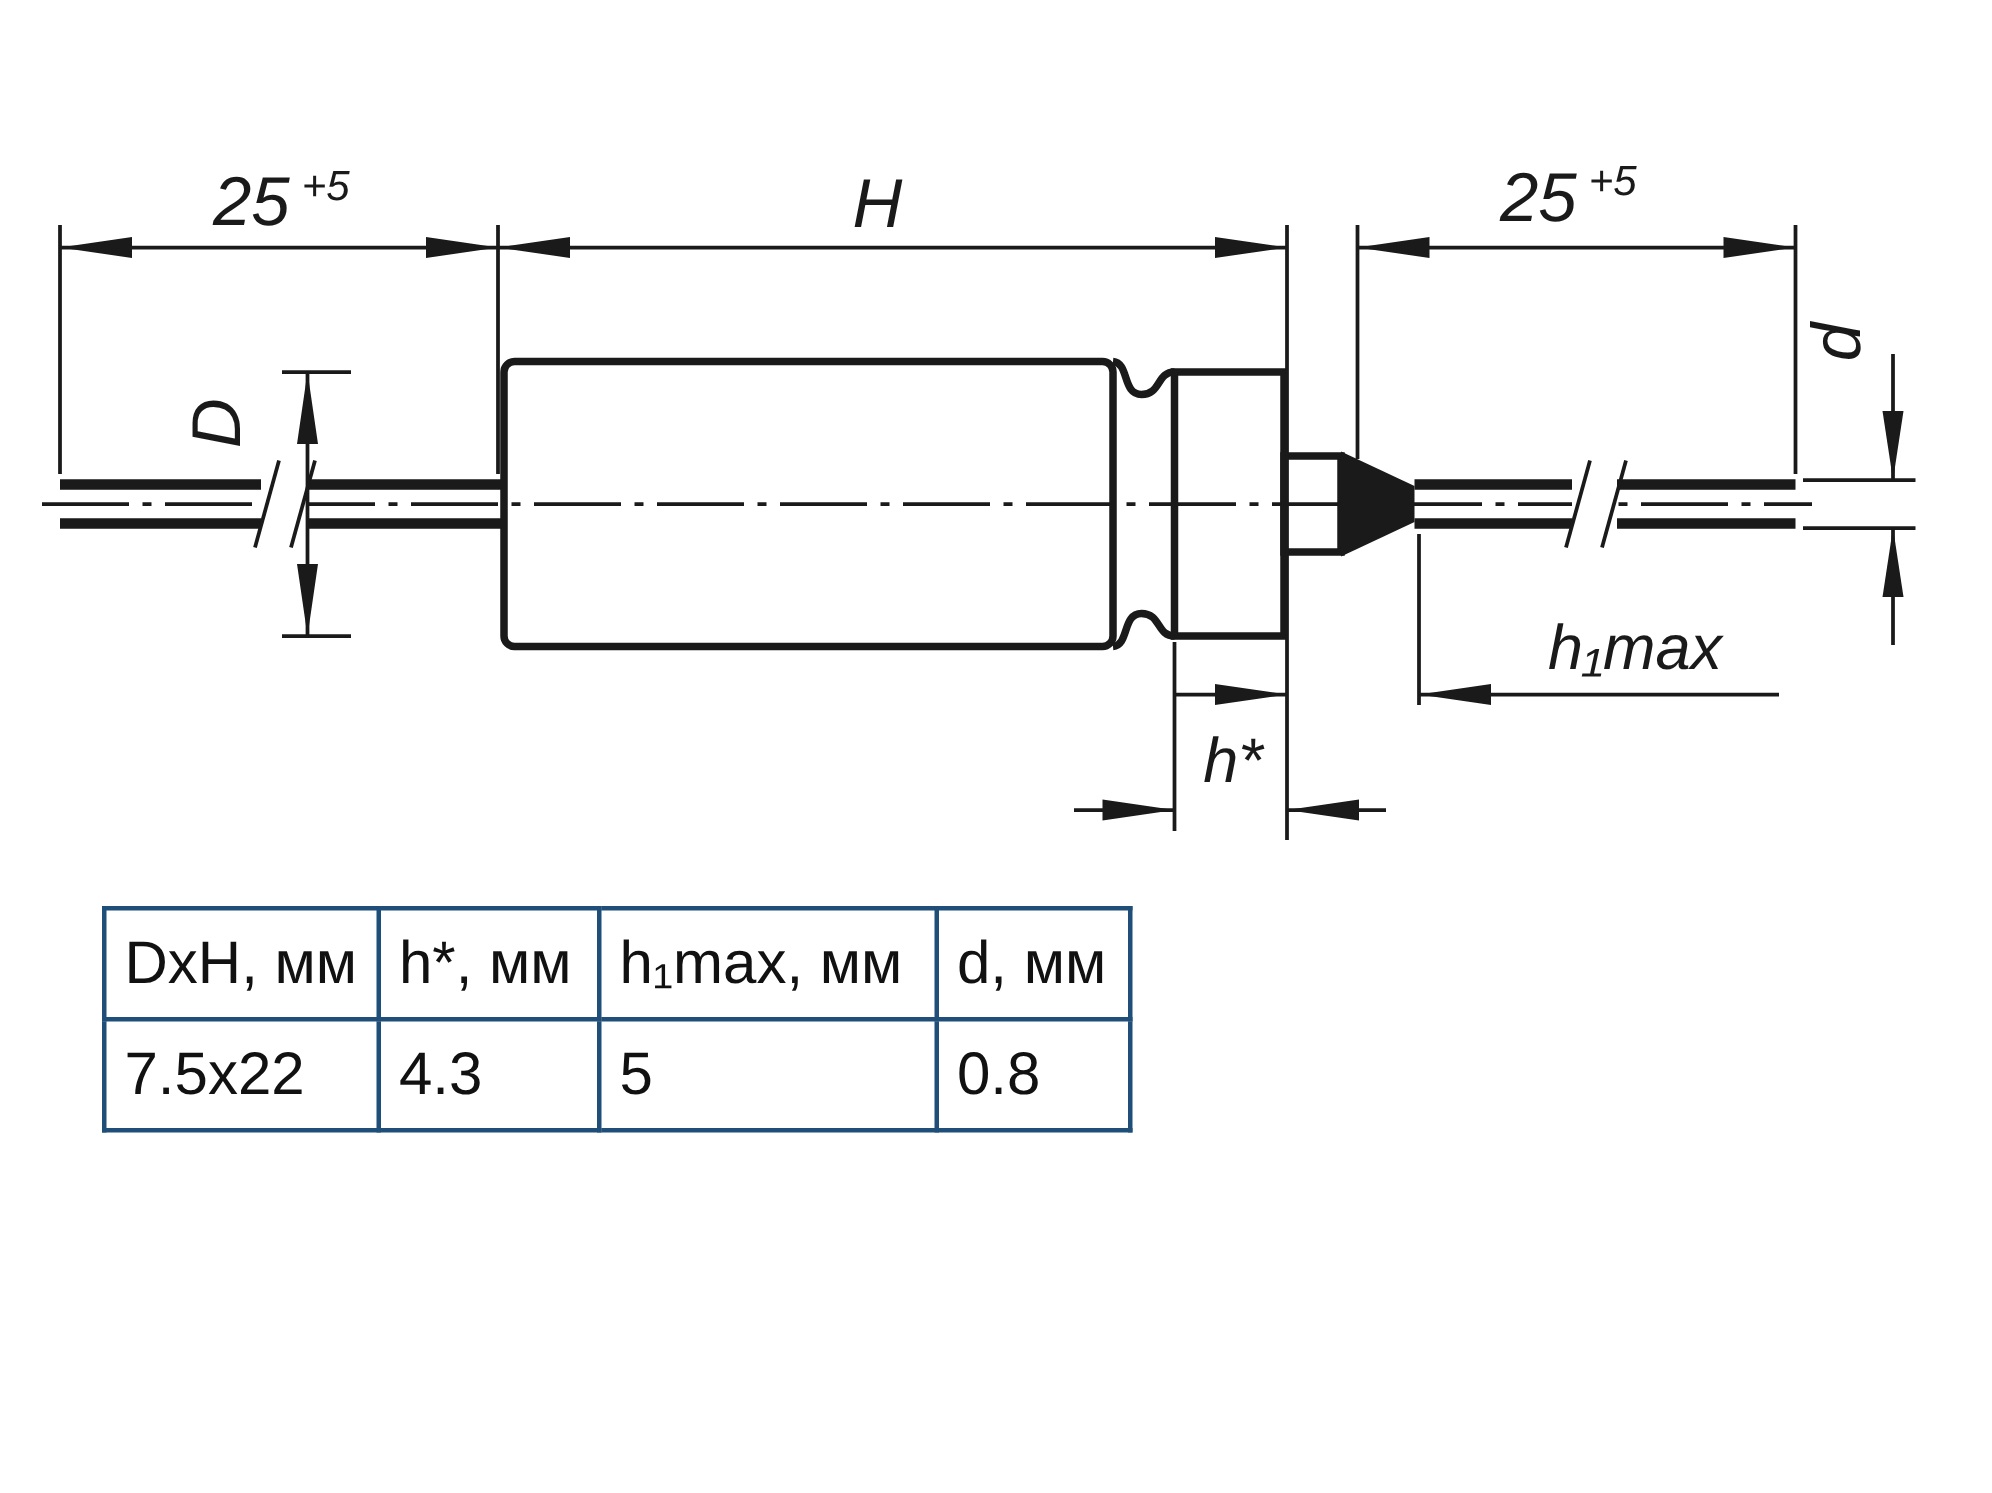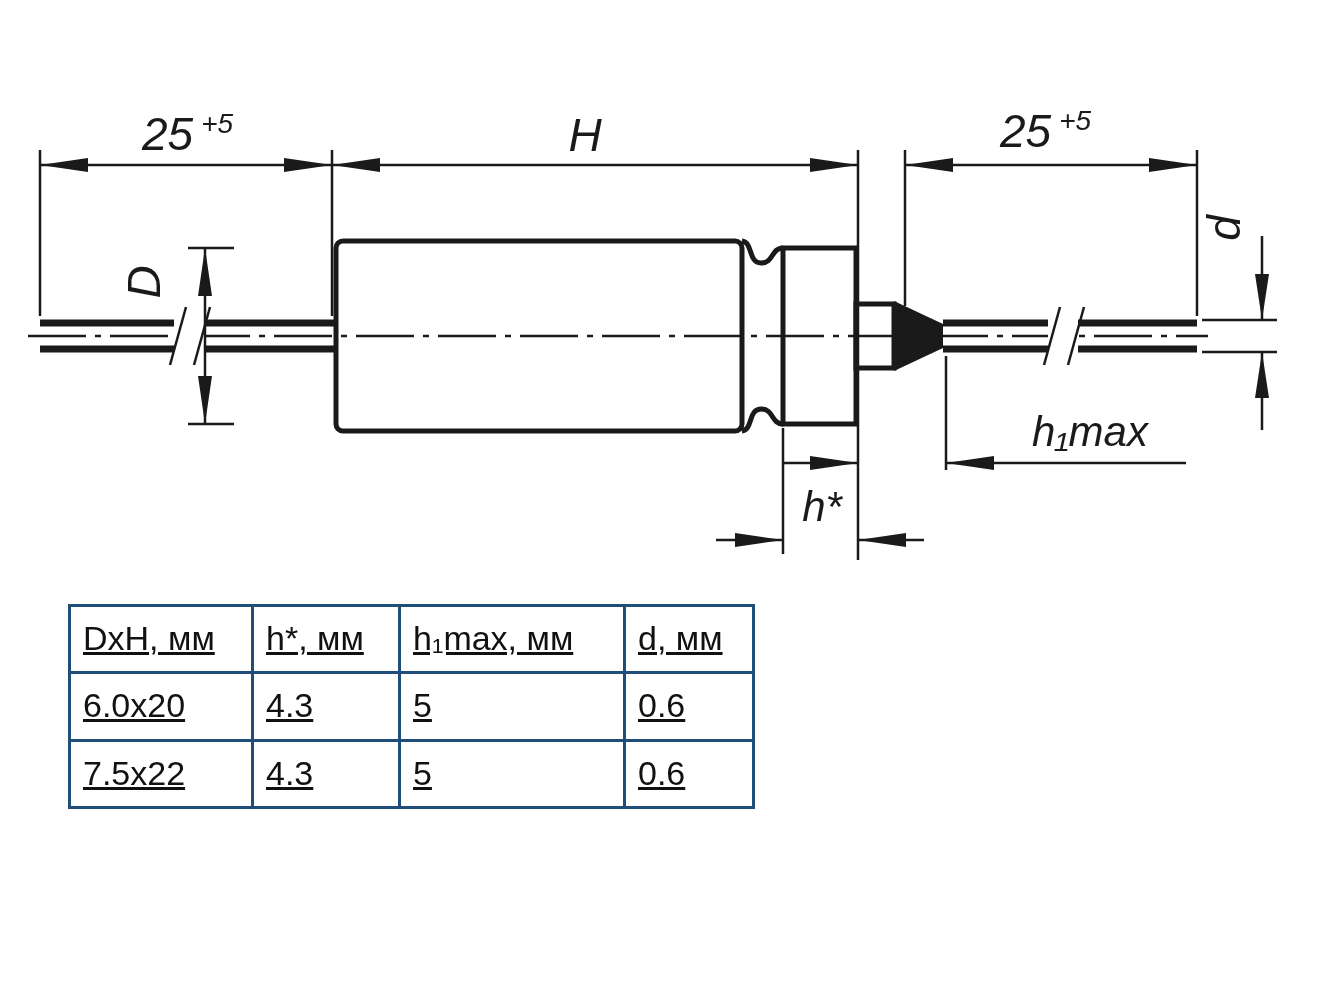--- a/index.html
+++ b/index.html
@@ -7,21 +7,21 @@
     --table-border:#1f4e79;
     --background:#ffffff;
   }
   html,body{margin:0;padding:0;}
   body{
     width:1328px;height:995px;
     background:var(--background);
     font-family:"Liberation Sans","DejaVu Sans",sans-serif;
     color:#111;
   }
-  .page{position:relative;width:1328px;height:995px;overflow:hidden;text-decoration:underline;}
+  .page{position:relative;width:1328px;height:995px;overflow:hidden;}
   svg{display:block;color:var(--ink);}
   .ln{stroke:currentColor;fill:none;stroke-linecap:butt;}
   .w-outline{stroke-width:5;}
   .w-lead{stroke-width:7;}
   .thin{stroke-width:2.5;}
   .dashdot{stroke-dasharray:58 9 6 9;}
   .arr{fill:currentColor;stroke:none;}
   .gap{fill:#fff;stroke:none;}
   .fillink{fill:currentColor;stroke:none;}
   .lbl{
@@ -35,21 +35,21 @@
   .dim-table{
     border-collapse:collapse;
     margin:26px 0 0 68px;
     table-layout:fixed;
   }
   .dim-table th,.dim-table td{
     border:3px solid var(--table-border);
     font-weight:400;
     text-align:left;
     vertical-align:middle;
-    font-size:34px;
+    font-size:40px;
     line-height:1.1;
     padding:13px 10px 14px 12px;
     color:#111;
     font-family:"Liberation Sans","DejaVu Sans",sans-serif;
     background:#fff;
   }
   .col-dxh{width:158px;}
   .col-hstar{width:122px;}
   .col-h1max{width:200px;}
   .col-d{width:104px;}
@@ -156,27 +156,21 @@
     <thead>
       <tr>
         <th class="col-dxh">DxH, мм</th>
         <th class="col-hstar">h*, мм</th>
         <th class="col-h1max">h₁max, мм</th>
         <th class="col-d">d, мм</th>
       </tr>
     </thead>
     <tbody>
       <tr>
-        <td>6.0x20</td>
-        <td>4.3</td>
-        <td>5</td>
-        <td>0.6</td>
-      </tr>
-      <tr>
         <td>7.5x22</td>
         <td>4.3</td>
         <td>5</td>
-        <td>0.6</td>
+        <td>0.8</td>
       </tr>
     </tbody>
   </table>
 
 </div>
 
 </body></html>

